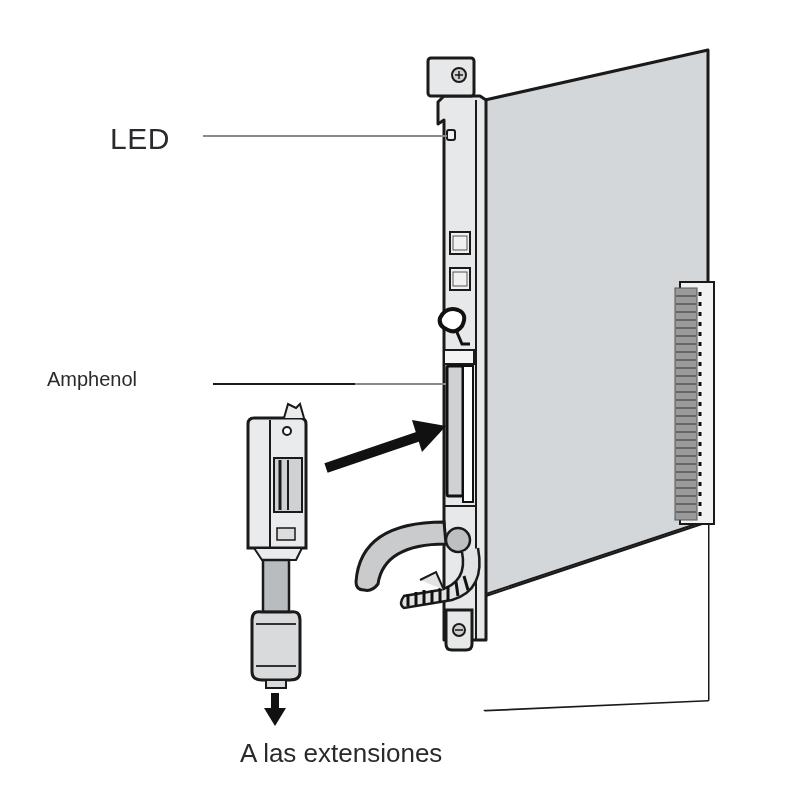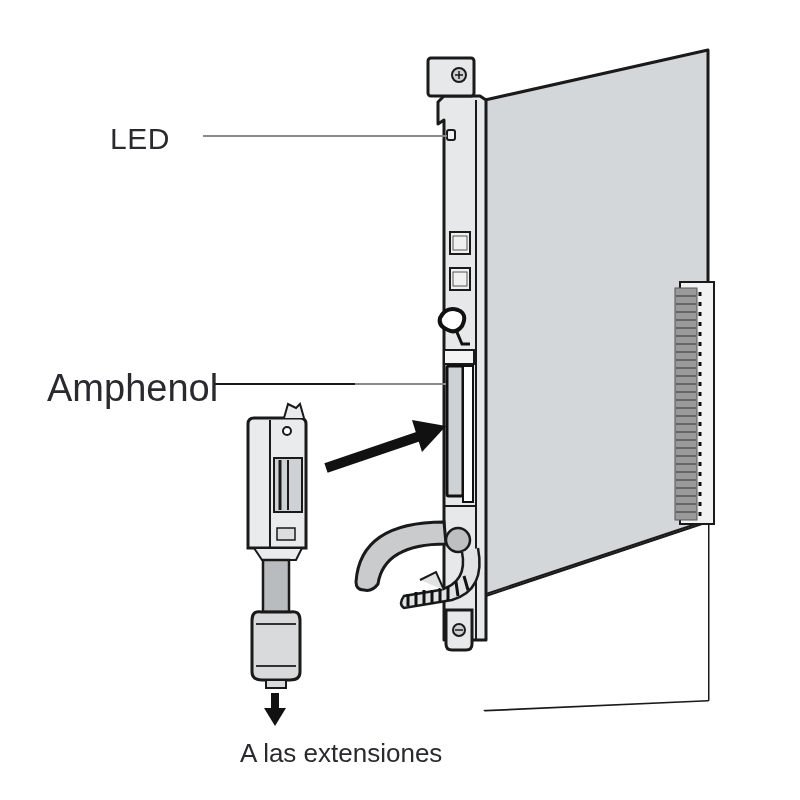--- a/index.html
+++ b/index.html
@@ -2,21 +2,21 @@
 <html><head>
   <meta charset="utf-8">
   <style>
     html, body { margin: 0; padding: 0; background: #ffffff; }
     body { width: 800px; height: 800px; position: relative; overflow: hidden;
            font-family: "Liberation Sans", sans-serif; }
     .canvas { position: absolute; left: 0; top: 0; width: 800px; height: 800px; }
     .label { position: absolute; color: #2a2a2e; font-family: "Liberation Sans", sans-serif;
              white-space: nowrap; line-height: 1; text-align: center; }
     .label-led { left: 110px; top: 124px; font-size: 30px; letter-spacing: 0.5px; }
-    .label-amph { left: 47px; top: 369px; font-size: 38px; }
+    .label-amph { left: 47px; top: 369px; font-size: 20px; }
     .label-ext { left: 240px; top: 740px; font-size: 26px; }
   </style>
 </head>
 <body>
 
 <svg class="canvas" viewBox="0 0 800 800" xmlns="http://www.w3.org/2000/svg">
 
   <g>
     <polygon points="485,100 708,50 708,700 485,710" fill="#d4d7d9" stroke="#1a1a1a" stroke-width="3" stroke-linejoin="round"></polygon>
 

